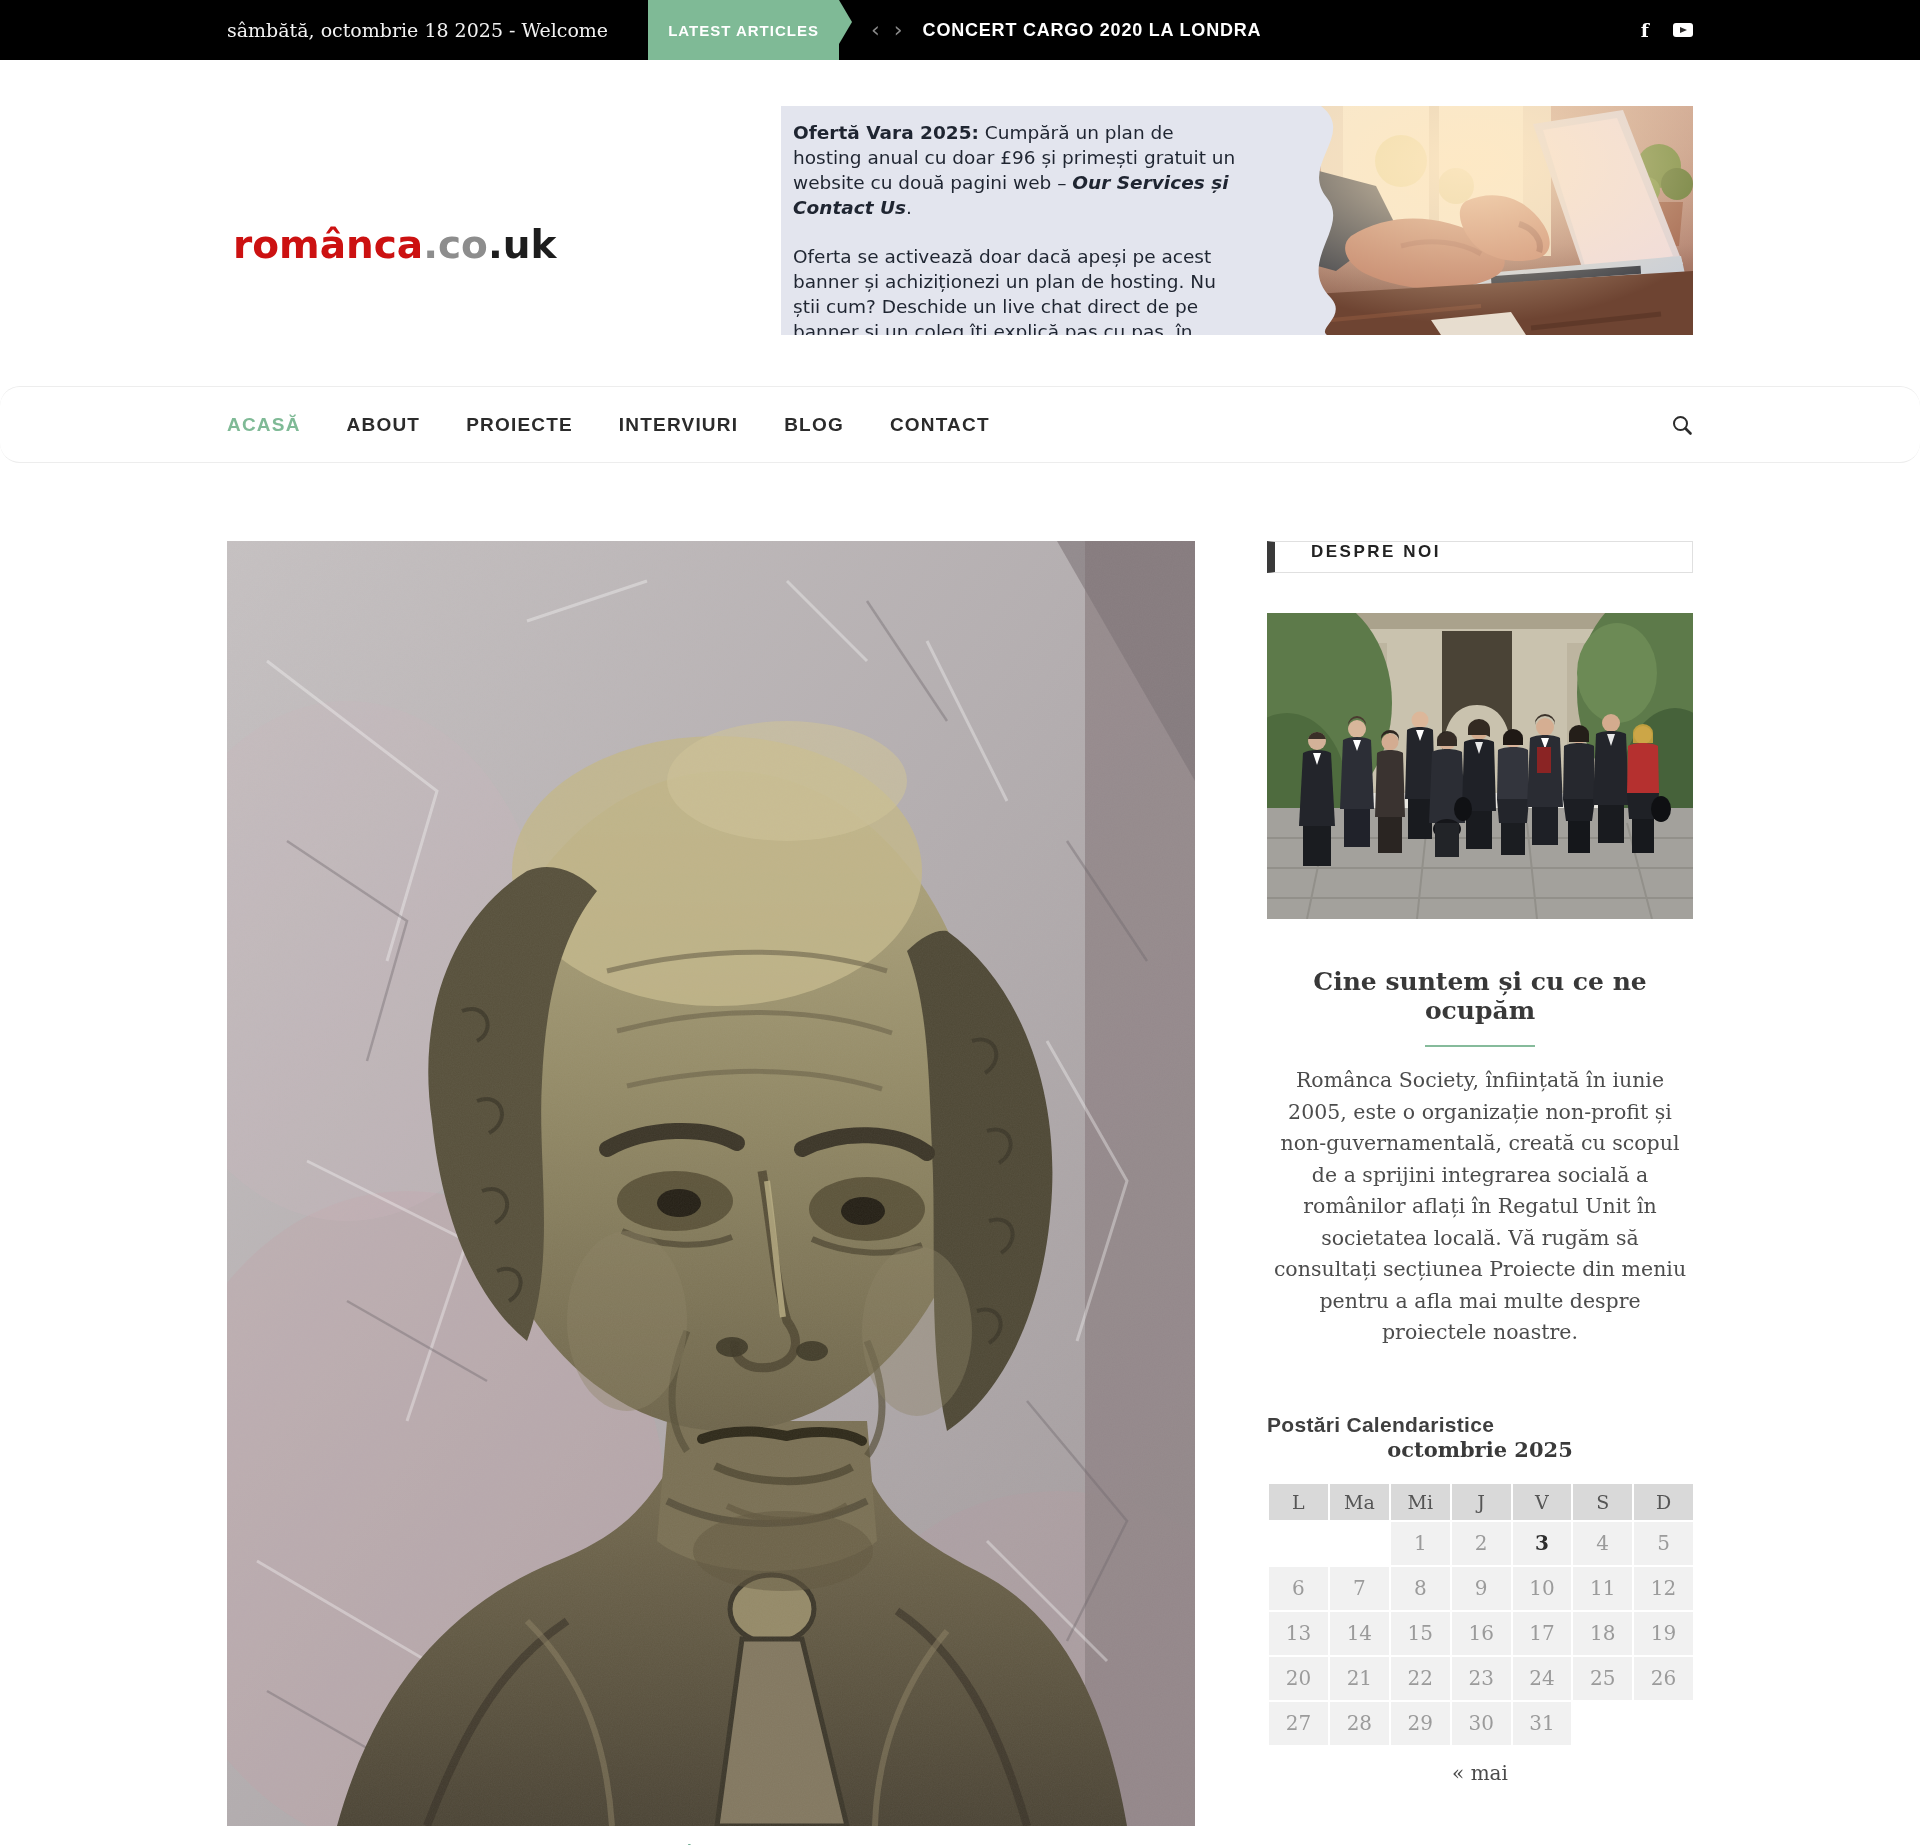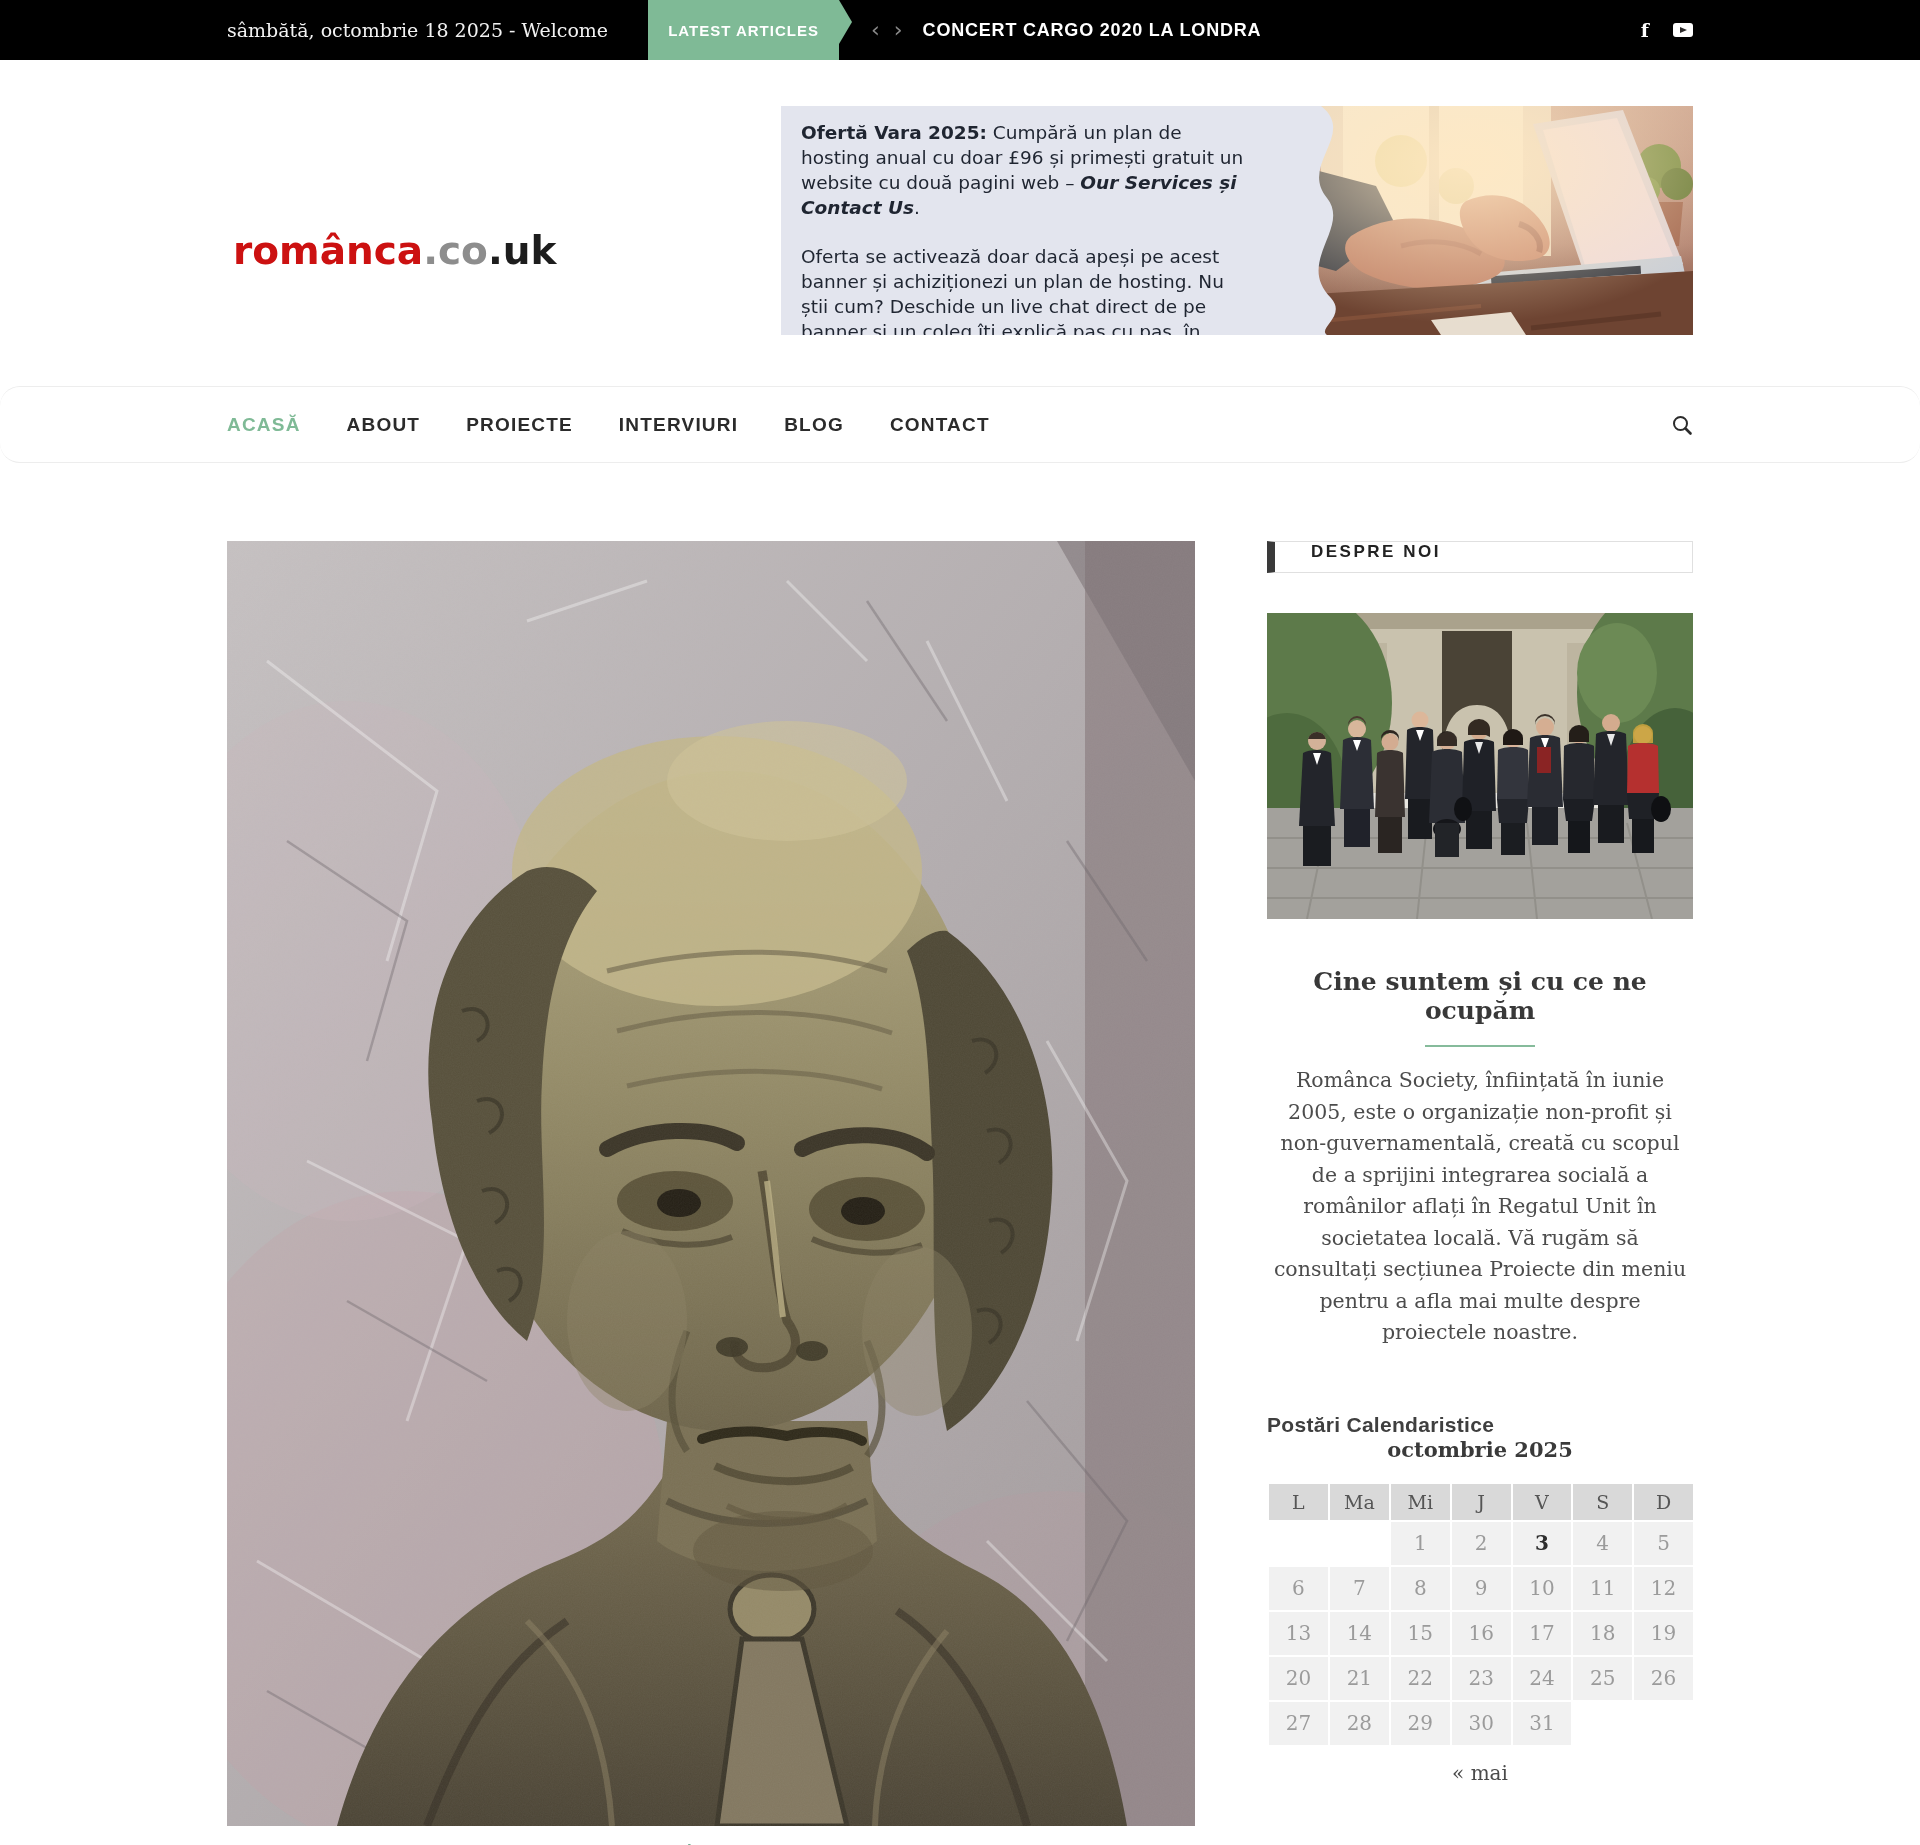--- a/index.html
+++ b/index.html
@@ -17,28 +17,28 @@
   .ticker-chevrons{display:flex;gap:14px;margin-left:32px;}
   .chev{color:#8a8a8a;font-size:22px;line-height:22px;cursor:pointer;font-family:"DejaVu Sans",sans-serif;}
   .ticker{margin-left:20px;color:#fff;font-weight:bold;font-size:18px;letter-spacing:.8px;white-space:nowrap;cursor:pointer;}
   .socials{margin-left:auto;display:flex;align-items:center;gap:24px;}
   .icon-fb{color:#fff;font-family:"DejaVu Serif",serif;font-weight:bold;font-size:19px;cursor:pointer;}
   .icon-yt{width:20px;height:14px;background:#fff;border-radius:3px;position:relative;cursor:pointer;}
   .icon-yt::after{content:"";position:absolute;left:7px;top:3.5px;border-left:7px solid #2e2b2b;border-top:3.5px solid transparent;border-bottom:3.5px solid transparent;}
 
   
   .header{height:326px;background:#fff;}
-  .logo{position:absolute;left:6px;top:168px;font-family:"DejaVu Sans",sans-serif;font-size:39px;font-weight:bold;cursor:pointer;}
+  .logo{position:absolute;left:6px;top:162px;font-family:"DejaVu Sans",sans-serif;font-size:39px;font-weight:bold;cursor:pointer;}
   .logo .l1{color:#cc1111;}
   .logo .l2{color:#8d8d8d;}
   .logo .l3{color:#1d1d1d;}
   .banner{position:absolute;left:554px;top:46px;width:912px;height:229px;background:#e3e5ee;overflow:hidden;cursor:pointer;}
   .banner-photo{position:absolute;left:500px;top:0;width:412px;height:229px;}
   .banner-blob{position:absolute;left:488px;top:0;width:120px;height:229px;}
-  .banner-text{position:absolute;left:20px;top:14px;width:450px;font-family:"DejaVu Sans",sans-serif;font-size:18.5px;line-height:25px;color:#1f2531;}
+  .banner-text{position:absolute;left:12px;top:14px;width:450px;font-family:"DejaVu Sans",sans-serif;font-size:18.5px;line-height:25px;color:#1f2531;}
   .banner-text p{margin:0 0 24px 0;}
   .banner-text .b{font-weight:bold;}
   .banner-text .bi{font-weight:bold;font-style:italic;}
 
   
   .navbar{height:75px;border-top:1px solid #ededed;border-bottom:1px solid #ededed;border-radius:20px;}
   .nav-inner{display:flex;align-items:center;height:100%;}
   .nav-item{font-size:19px;font-weight:bold;letter-spacing:1.2px;color:#2b2b2b;margin-right:46px;cursor:pointer;}
   .nav-item.active{color:#7fba96;}
   .nav-search{margin-left:auto;cursor:pointer;display:flex;align-items:center;}

